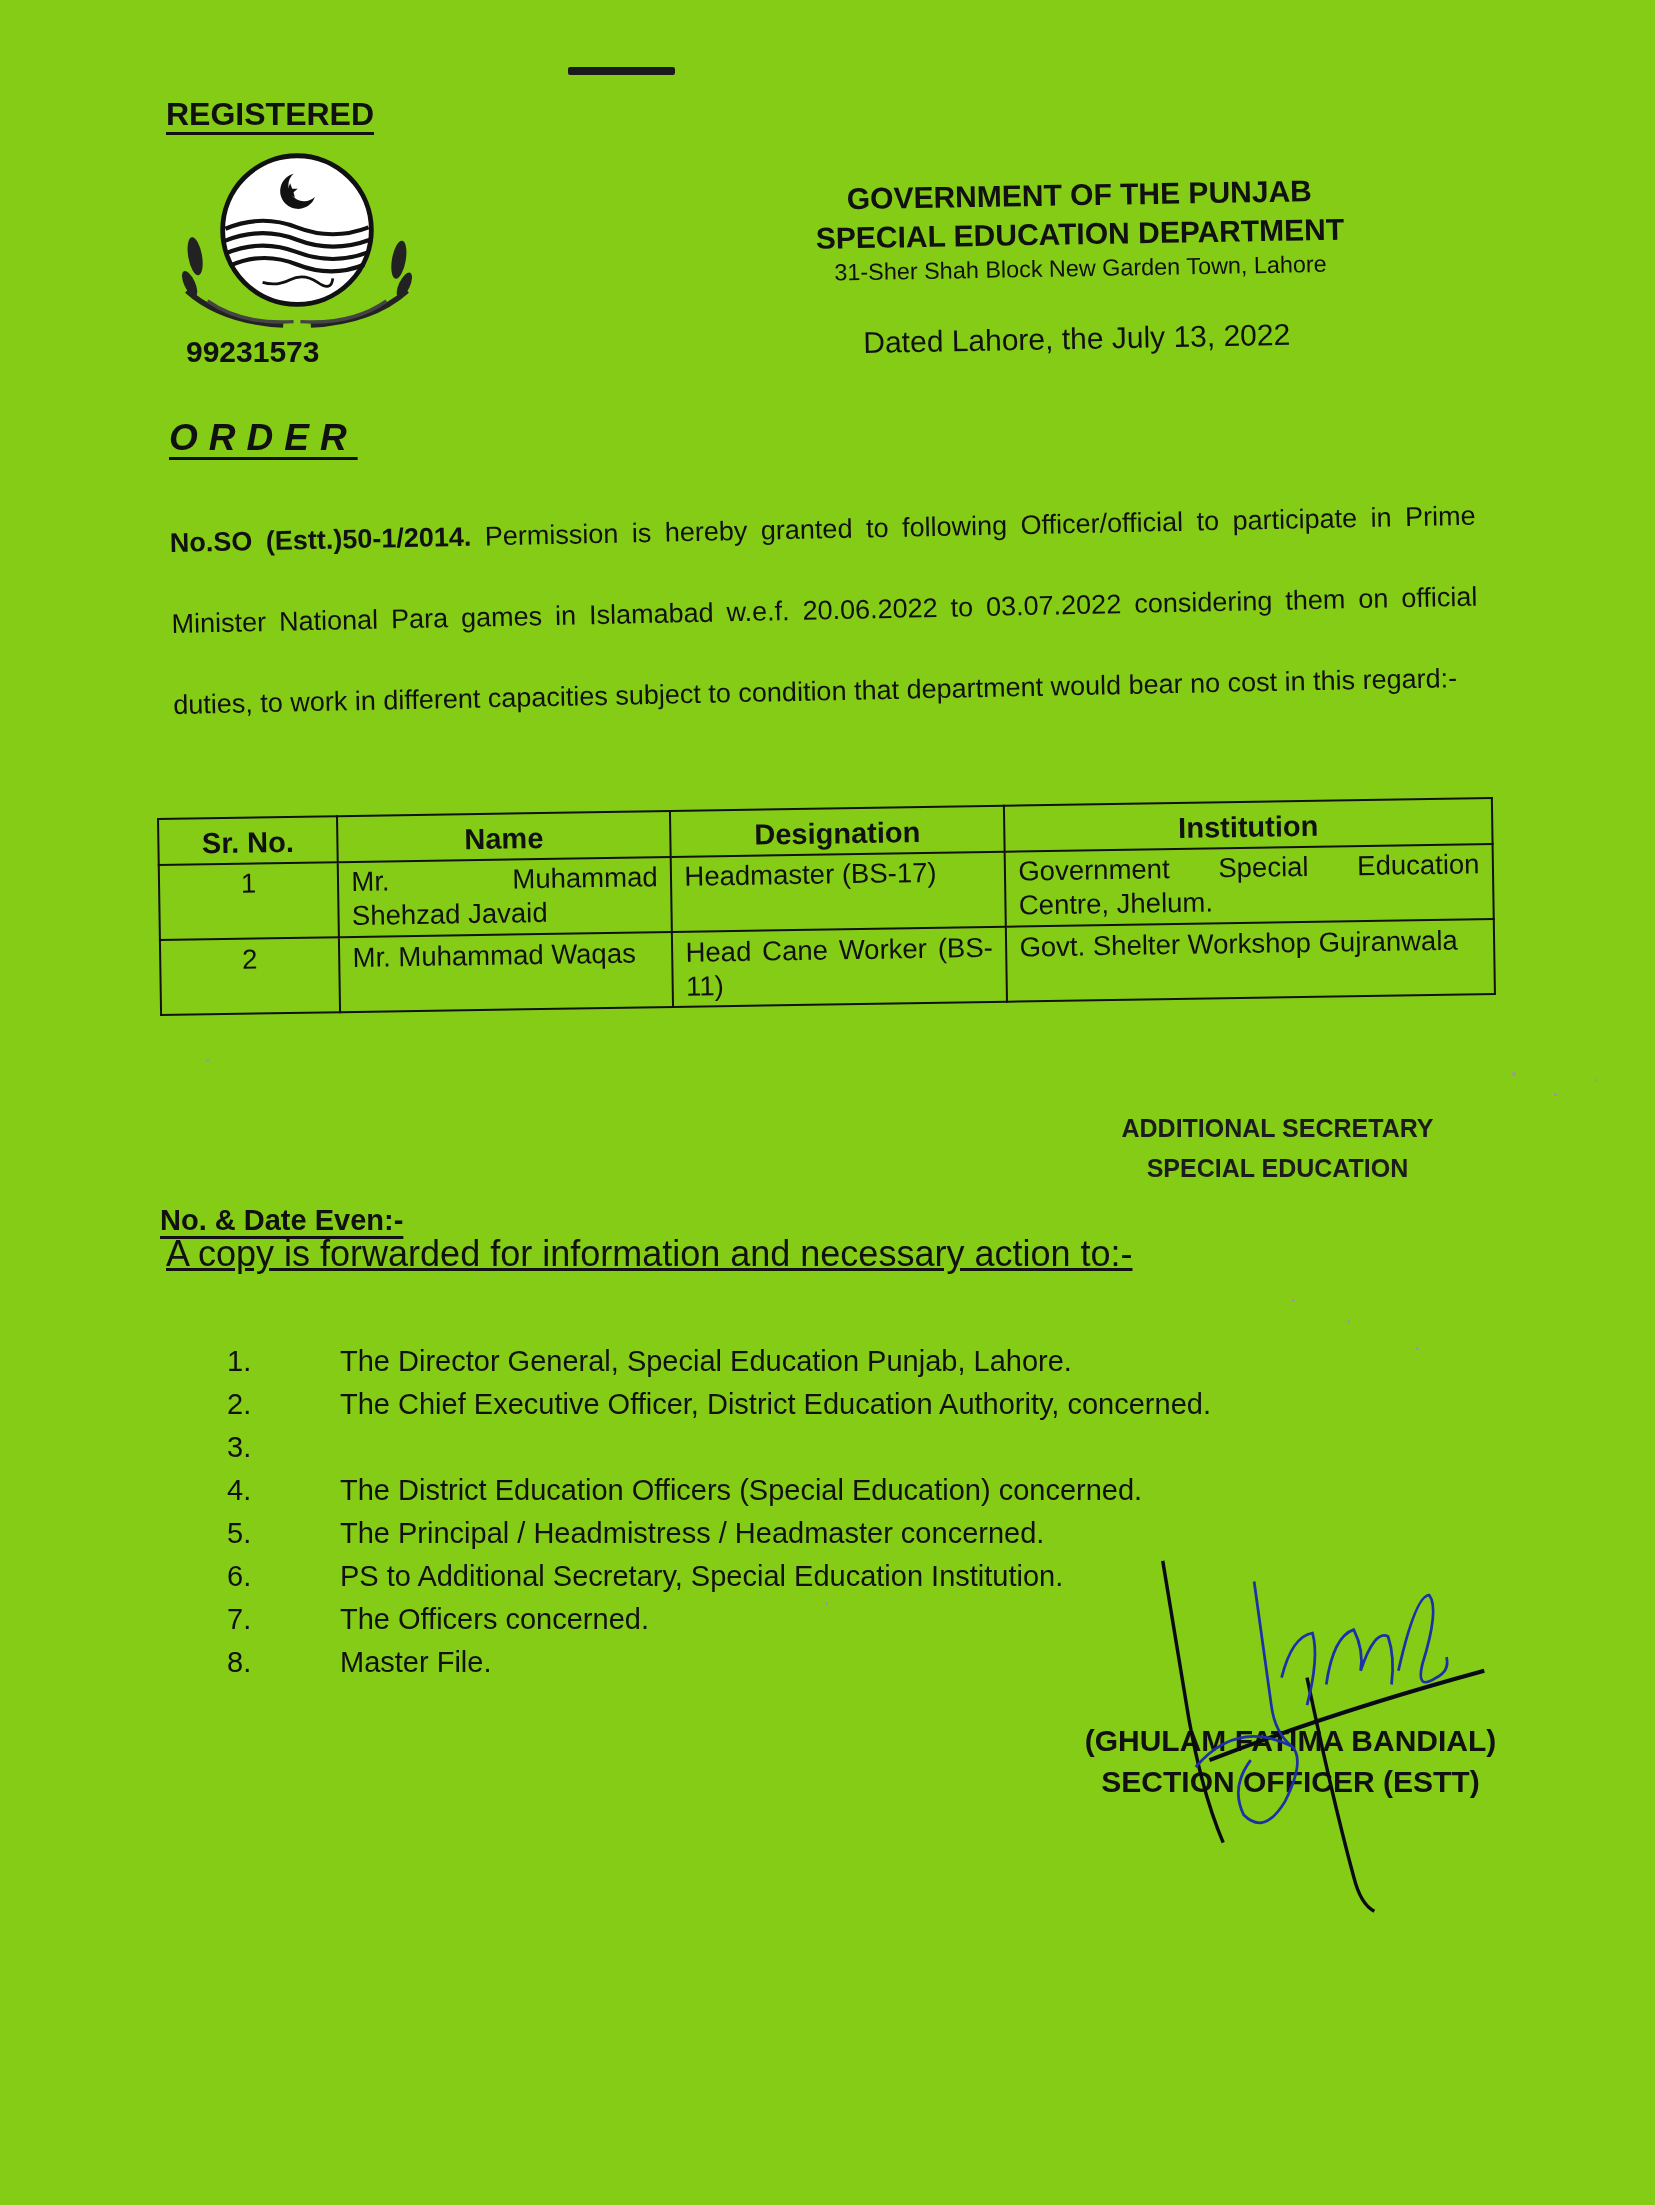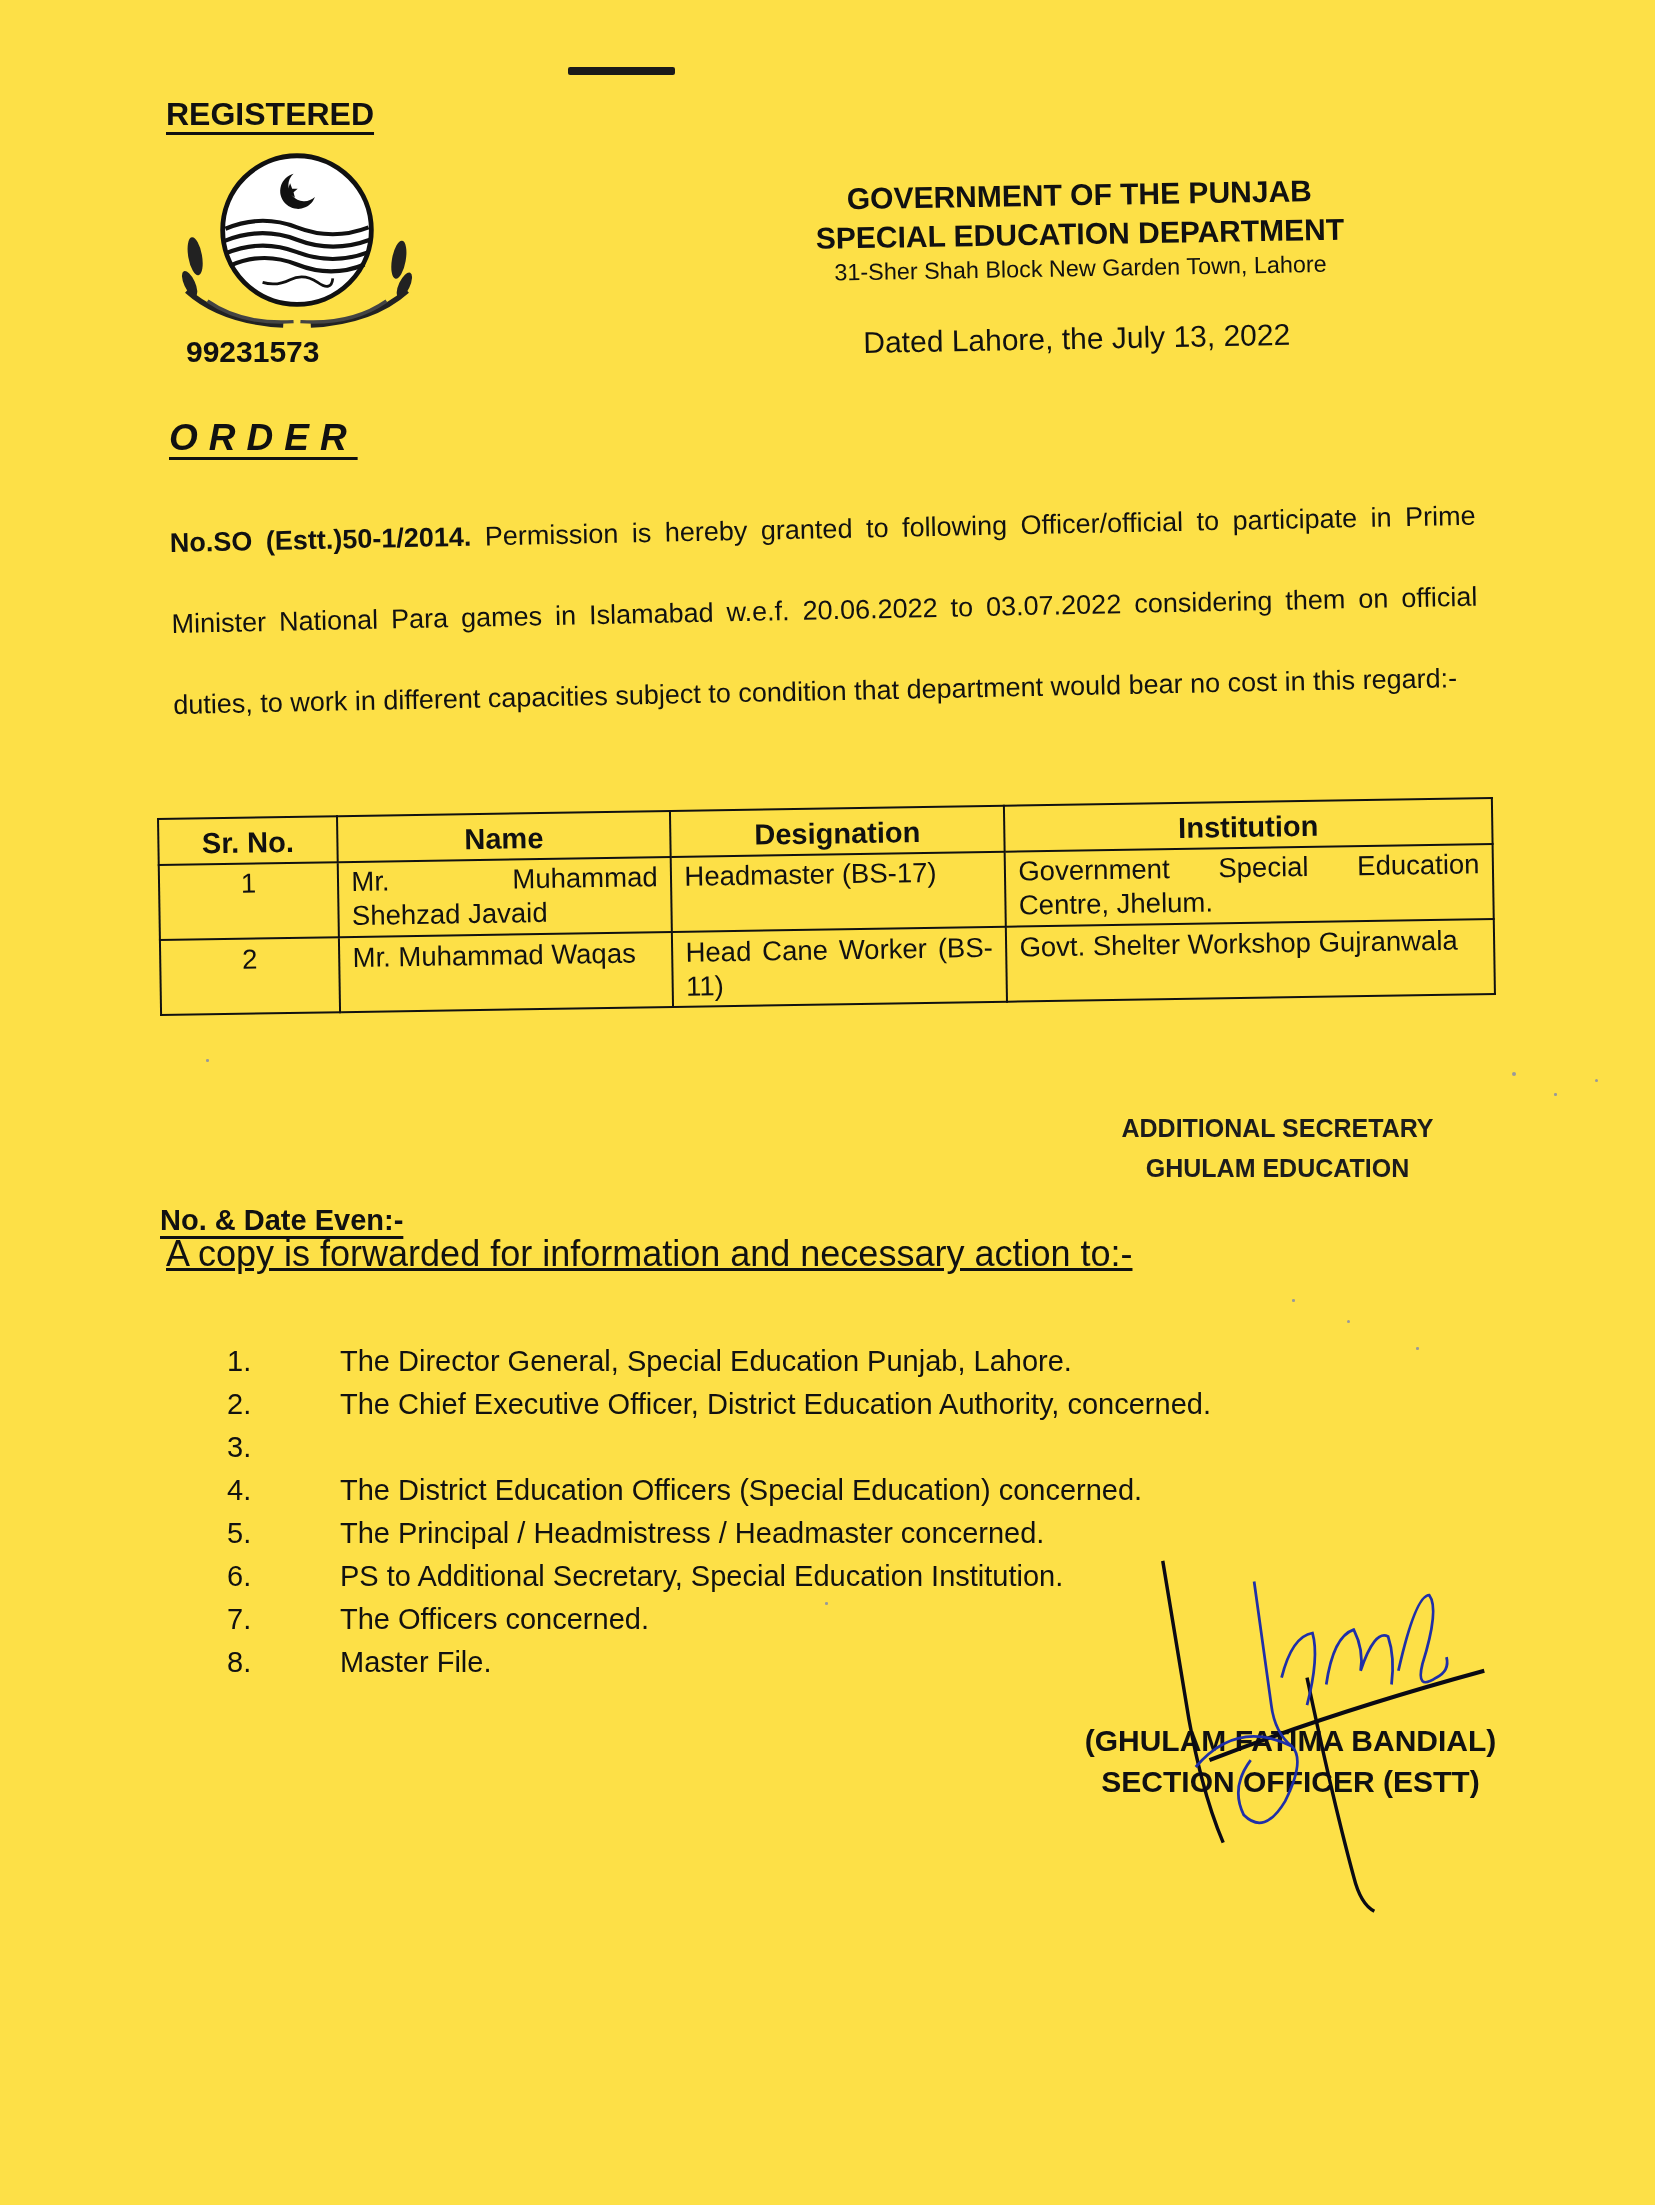--- a/index.html
+++ b/index.html
@@ -13,21 +13,21 @@
       position: relative;
       overflow: hidden;
       font-family: "Liberation Sans", sans-serif;
       color: #111111;
     }
     .page {
       position: absolute;
       left: 0; top: 0;
       width: 1655px;
       height: 2205px;
-      background: #fde047;
+      background: #84cc16;
     }
     .top-mark {
       position: absolute;
       left: 568px; top: 67px;
       width: 107px; height: 8.2px;
       background: #1a1a1a;
       border-radius: 2.1px;
     }
     .registered {
       position: absolute;
@@ -286,21 +286,21 @@
           <td class="just">Mr. Muhammad Waqas</td>
           <td class="just">Head Cane Worker (BS-11)</td>
           <td class="just">Govt. Shelter Workshop Gujranwala</td>
         </tr>
       </tbody>
     </table>
   </div>
 
   <div class="addl-sec">
     <div>ADDITIONAL SECRETARY</div>
-    <div>GHULAM EDUCATION</div>
+    <div>SPECIAL EDUCATION</div>
   </div>
 
   <div class="no-date-even">No. &amp; Date Even:-</div>
 
   <div class="copy-forward">A copy is forwarded for information and necessary action to:-</div>
 
   <ul class="copy-list">
     <li>
         <span class="num">1.</span>
         <span>The Director General, Special Education Punjab, Lahore.</span>

